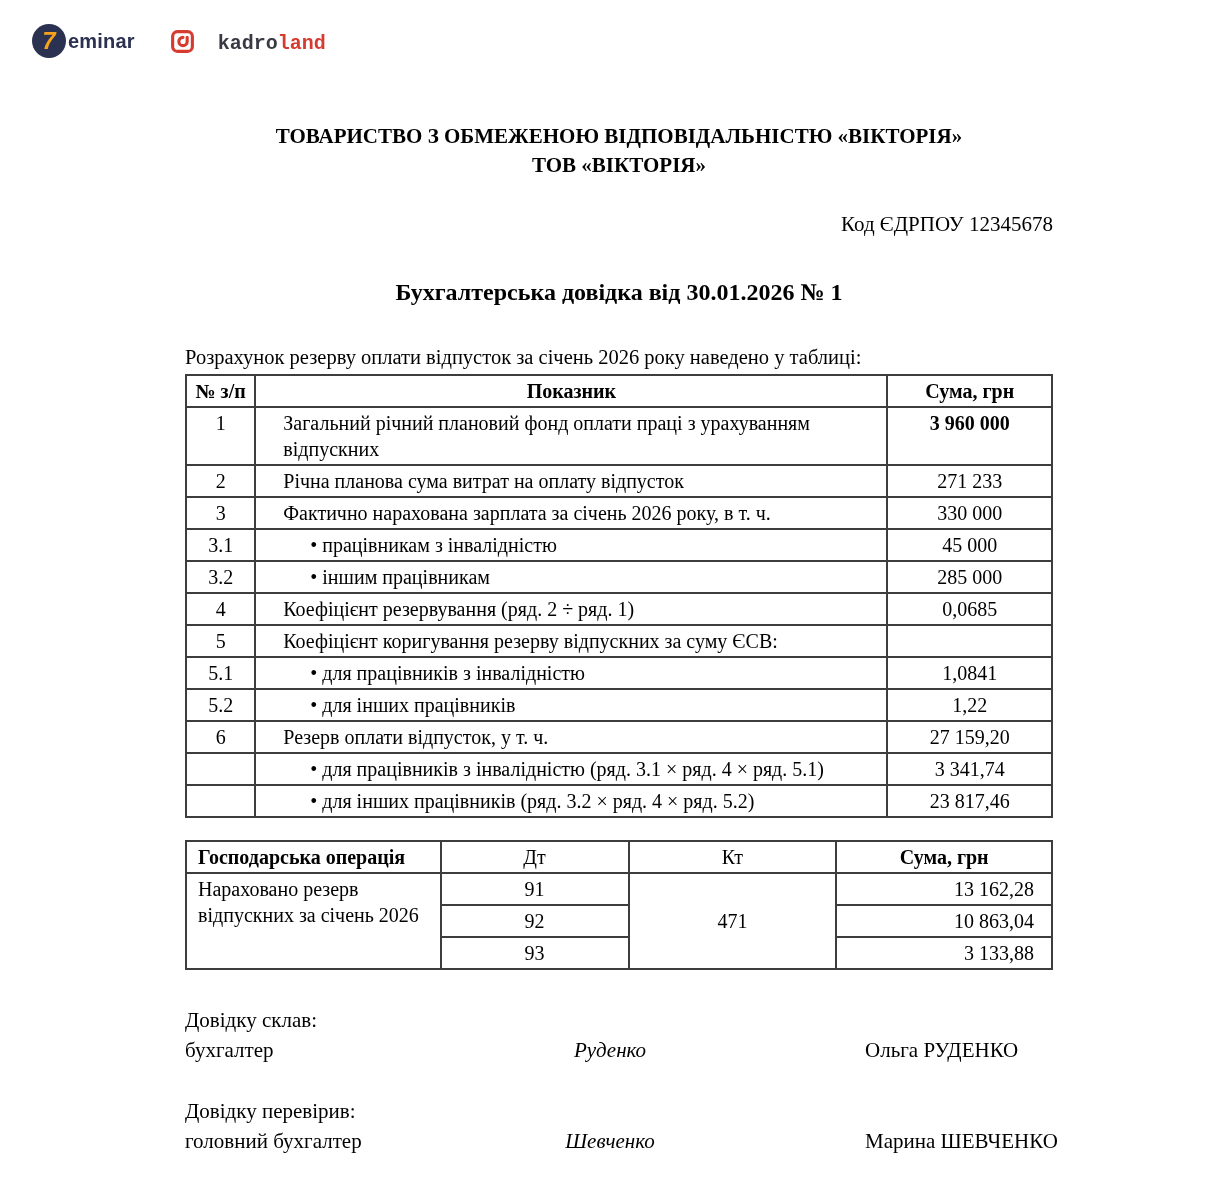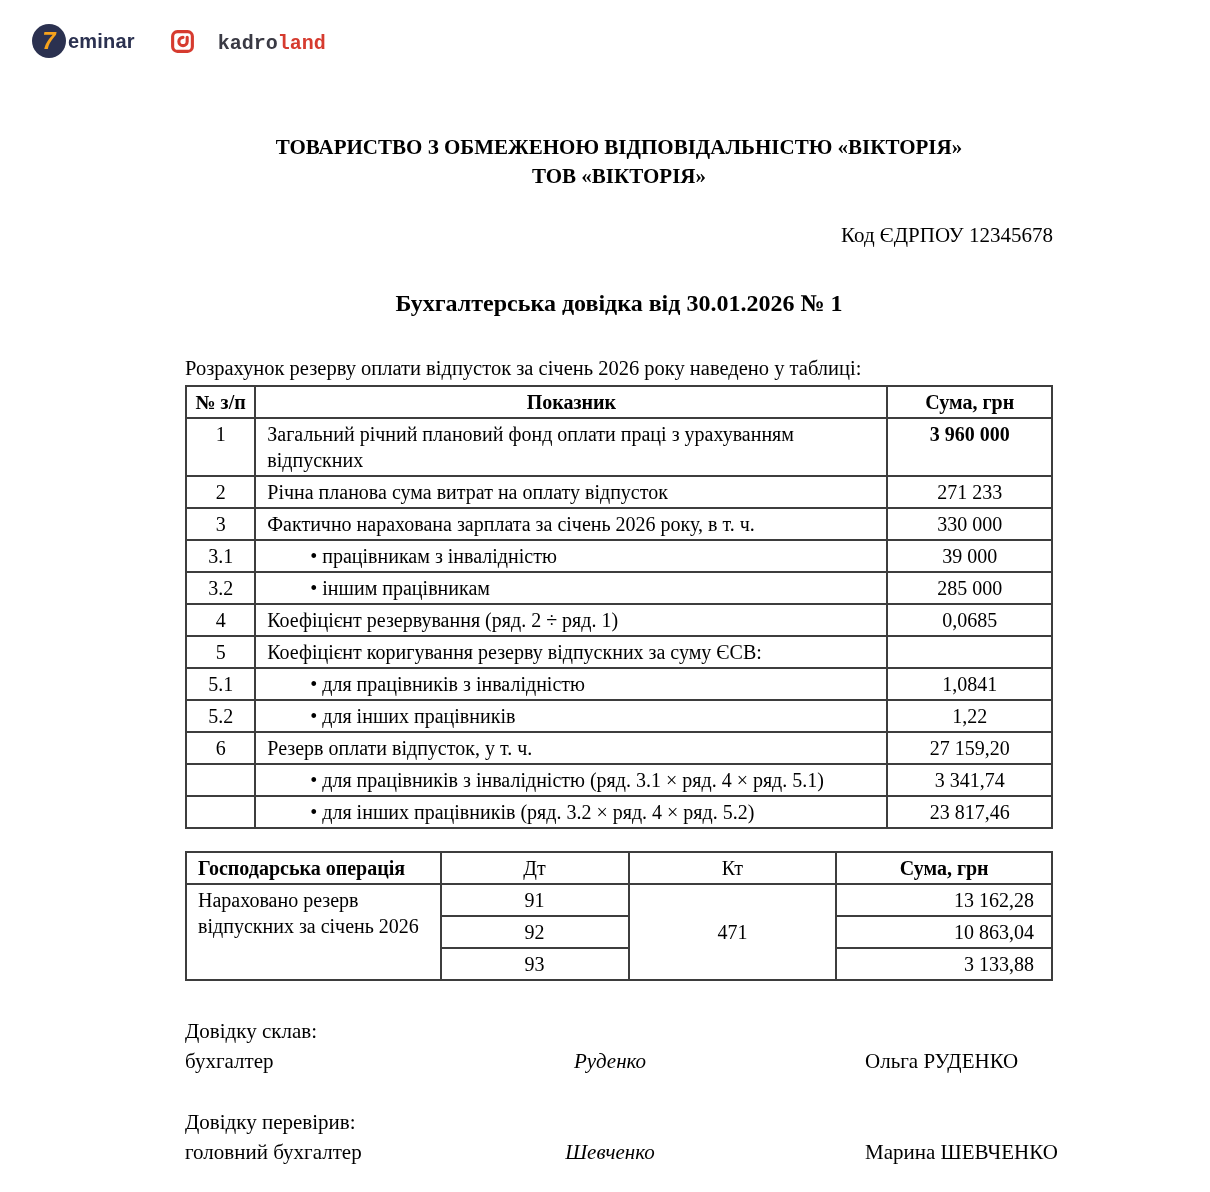--- a/index.html
+++ b/index.html
@@ -13,37 +13,37 @@
   .seven-circle { width: 34px; height: 34px; border-radius: 50%; background: #2b3150; color: #f6a21c;
                   display: flex; align-items: center; justify-content: center;
                   font-weight: bold; font-size: 24px; font-style: italic; }
   .seven-text { color: #2b3150; font-weight: bold; font-size: 20px; letter-spacing: 0.2px; }
   .logok { display: flex; align-items: flex-end; gap: 22px; font-family: Liberation Mono, monospace; }
   .logok svg { display: block; }
   .kadro { color: #3a3a44; font-weight: bold; font-size: 20px; }
   .land  { color: #d63b2f; font-weight: bold; font-size: 20px; }
 
   
-  .content { position: absolute; left: 185px; top: 15px; width: 868px; }
+  .content { position: absolute; left: 185px; top: 4px; width: 868px; }
 
   .company { margin-top: 118px; text-align: center; font-weight: bold; font-size: 21px; line-height: 29px; }
   .edrpou { margin-top: 32px; text-align: right; font-size: 21px; }
   .doc-title { margin-top: 42px; text-align: center; font-weight: bold; font-size: 24px; }
   .intro { margin-top: 40px; font-size: 20.5px; }
 
   
   table { border-collapse: collapse; width: 100%; font-size: 20px; }
   td, th { border: 2px solid #3d3d3d; vertical-align: top; padding: 2px 8px; line-height: 26px; }
   .t1 { margin-top: 5px; }
   .t1 th { font-weight: bold; text-align: center; }
   .t1 .col-num { width: 8%; }
   .t1 .col-ind { width: 73%; }
   .t1 .col-sum { width: 19%; }
   .t1 td.num { text-align: center; }
-  .t1 td.ind { text-align: left; padding-left: 11px; }
+  .t1 td.ind { text-align: left; padding-left: 27px; }
   .t1 td.ind.indent { padding-left: 54px; }
   .t1 td.sum { text-align: center; }
   .t1 td.sum.bold { font-weight: bold; }
 
   .t2 { margin-top: 22px; }
   .t2 th { font-weight: bold; }
   .t2 .col-op { width: 29.4%; }
   .t2 .col-dt { width: 21.7%; }
   .t2 .col-kt { width: 24%; }
   .t2 .col-sm { width: 24.9%; }
@@ -120,21 +120,21 @@
         <td class="sum">271 233</td>
       </tr>
       <tr>
         <td class="num">3</td>
         <td class="ind">Фактично нарахована зарплата за січень 2026 року, в т. ч.</td>
         <td class="sum">330 000</td>
       </tr>
       <tr>
         <td class="num">3.1</td>
         <td class="ind indent">• працівникам з інвалідністю</td>
-        <td class="sum">39 000</td>
+        <td class="sum">45 000</td>
       </tr>
       <tr>
         <td class="num">3.2</td>
         <td class="ind indent">• іншим працівникам</td>
         <td class="sum">285 000</td>
       </tr>
       <tr>
         <td class="num">4</td>
         <td class="ind">Коефіцієнт резервування (ряд. 2 ÷ ряд. 1)</td>
         <td class="sum">0,0685</td>

